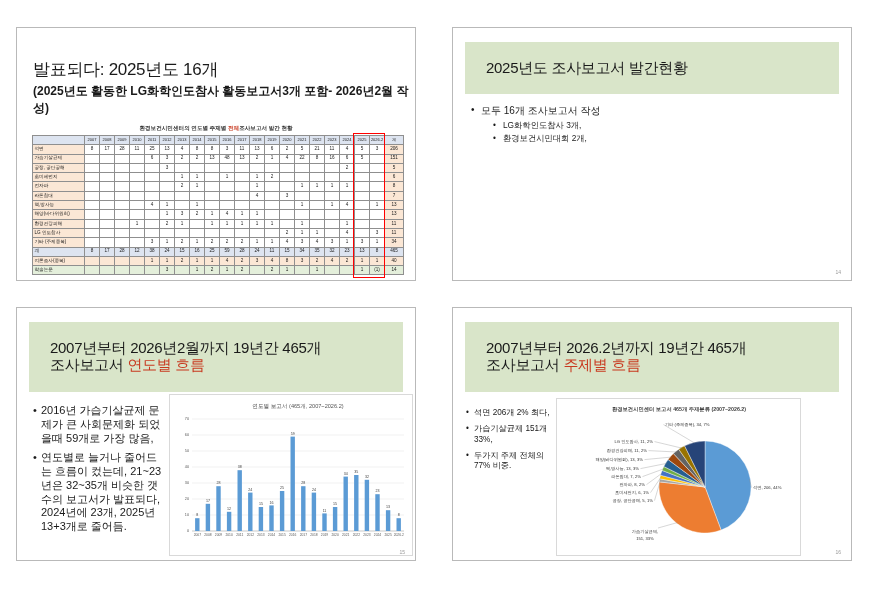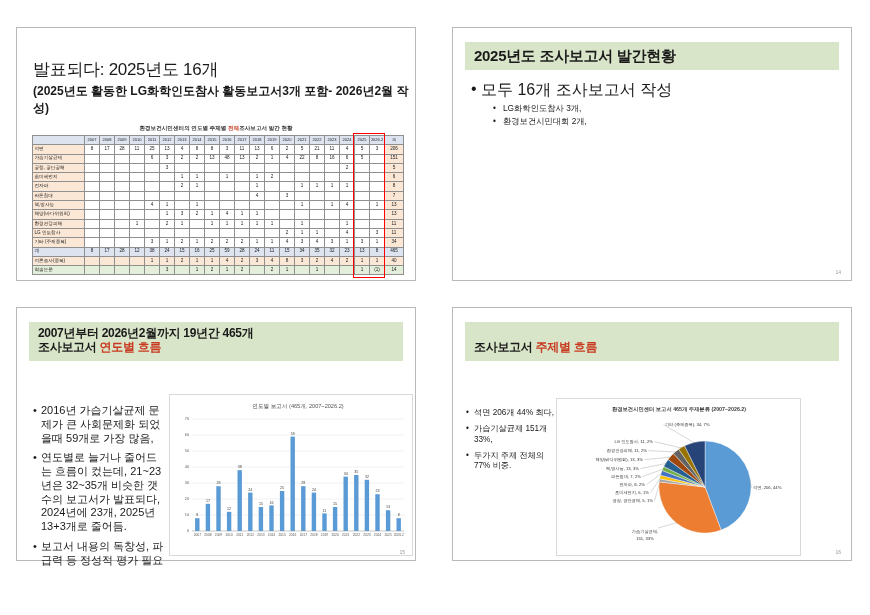--- a/index.html
+++ b/index.html
@@ -21,27 +21,27 @@
   #report-table tr.head td{background:#dde4f0;font-size:4px;}
   #report-table td.lab{text-align:left;padding-left:1.5px;background:#fbe7d5;}
   #report-table tr.total td{background:#dde4f0;}
   #report-table tr.peach td{background:#fbe7d5;}
   #report-table tr.green td{background:#e4efdb;}
   #report-table td.tot{background:#fbe7d5;}
   #report-table tr.head td.tot{background:#dde4f0;}
   .redbox{position:absolute;border:1.6px solid #ff0000;pointer-events:none;}
   
   .greenbar{background:#d9e5c9;margin:14px 12px 0 12px;padding:5px 9px 6px 9px;}
-  .greenbar h2{margin:0;font-size:15px;font-weight:700;letter-spacing:-0.3px;line-height:1.15;}
-  .greenbar.two h2{font-size:12px;}
+  .greenbar h2{margin:12px;font-size:15px;font-weight:400;letter-spacing:-0.3px;line-height:1.15;}
+  .greenbar.two h2{font-size:15px;}
   
   .bullets{list-style:none;margin:10px 0 0 18px;padding:0;}
   .bullets li{position:relative;padding-left:10px;}
   .bullets li::before{content:"\2022";position:absolute;left:0;top:0;}
-  .bullets li.lv1{font-size:16px;margin-top:4px;}
+  .bullets li.lv1{font-size:10px;margin-top:4px;}
   .bullets li.lv2{font-size:8.3px;margin:2px 0 0 22px;}
   
   .sbul{list-style:none;margin:0;padding:0;position:absolute;}
   .sbul li{position:relative;padding-left:8px;margin-top:6px;line-height:1.25;}
   .sbul li::before{content:"\2022";position:absolute;left:0;top:0;}
   #s3-bullets{left:16px;top:90px;width:134px;font-size:11px;}
   #s4-bullets{left:13px;top:94px;width:96px;font-size:8.2px;}
   .chartbox{position:absolute;border:1px solid #d9d9d9;background:#fff;}
   #bar-box{left:152px;top:86px;width:242px;height:160px;}
   #pie-box{left:103px;top:90px;width:243px;height:156px;}
@@ -471,21 +471,20 @@
     <div class="pgnum">14</div>
   </section>
 
   <section class="slide" id="slide3">
     <div class="greenbar two">
       <h2><span>2007년부터 2026년2월까지 19년간 465개</span><br><span>조사보고서 </span><span class="red">연도별 흐름</span></h2>
     </div>
     <ul class="sbul" id="s3-bullets">
         <li class="lv1">2016년 가습기살균제 문제가 큰 사회문제화 되었을때 59개로 가장 많음,</li>
         <li class="lv1">연도별로 늘거나 줄어드는 흐름이 컸는데, 21~23년은 32~35개 비슷한 갯수의 보고서가 발표되다, 2024년에 23개, 2025년 13+3개로 줄어듬.</li>
-        <li class="lv1">보고서 내용의 독창성, 파급력 등 정성적 평가 필요</li>
       </ul>
     <div class="chartbox" id="bar-box">
       <svg id="bar-svg" viewBox="0 0 242 160">
           <text x="128" y="13" class="ct" text-anchor="middle">연도별 보고서 (465개, 2007~2026.2)</text>
           <text x="19" y="137.4" class="tick" text-anchor="end">0</text>
           <line x1="22" x2="234" y1="120" y2="120" class="grid"></line>
           <text x="19" y="121.4" class="tick" text-anchor="end">10</text>
           <line x1="22" x2="234" y1="104" y2="104" class="grid"></line>
           <text x="19" y="105.4" class="tick" text-anchor="end">20</text>
           <line x1="22" x2="234" y1="88" y2="88" class="grid"></line>
@@ -559,24 +558,24 @@
           <rect x="226.5" y="123.2" width="4.4" height="12.8" fill="#5b9bd5"></rect>
           <text x="228.7" y="121.4" class="vlab" text-anchor="middle">8</text>
           <text x="228.7" y="141.2" class="xlab" text-anchor="middle">2026.2</text>
         </svg>
     </div>
     <div class="pgnum">15</div>
   </section>
 
   <section class="slide" id="slide4">
     <div class="greenbar two">
-      <h2><br><span>조사보고서 </span><span class="red">주제별 흐름</span></h2>
+      <h2><span>2007년부터 2026.2년까지 19년간 465개</span><br><span>조사보고서 </span><span class="red">주제별 흐름</span></h2>
     </div>
     <ul class="sbul" id="s4-bullets">
-        <li class="lv1">석면 206개 44% 최다,</li>
+        <li class="lv1">석면 206개 2% 최다,</li>
         <li class="lv1">가습기살균제 151개 33%,</li>
         <li class="lv1">두가지 주제 전체의 77% 비중.</li>
       </ul>
     <div class="chartbox" id="pie-box">
       <svg id="pie-svg" viewBox="0 0 243 156">
           <text x="122" y="12" class="ct pt" text-anchor="middle">환경보건시민센터 보고서 465개 주제분류 (2007~2026.2)</text>
           <path d="M148,88 L148.0,42.0 A46,46 0 0 1 164.1,131.1 Z" fill="#5b9bd5" stroke="#fff" stroke-width="0.4"></path>
           <polyline points="194.5,88.6 192.4,80.0" class="leader"></polyline>
           <text x="196" y="90" class="plab" text-anchor="start">석면, 206, 44%</text>
           <path d="M148,88 L164.1,131.1 A46,46 0 0 1 102.3,82.9 Z" fill="#ed7d31" stroke="#fff" stroke-width="0.4"></path>

